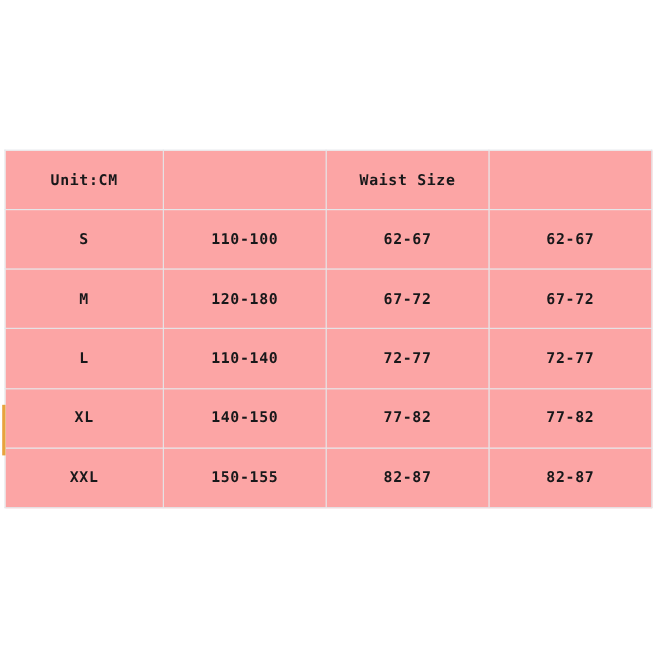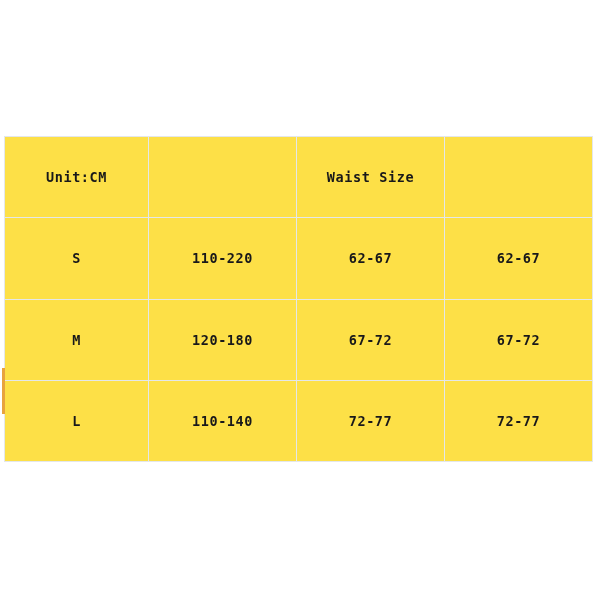--- a/index.html
+++ b/index.html
@@ -42,21 +42,21 @@
   table.size-chart td {
     border: 1px solid #e4e7ea;
     text-align: center;
     vertical-align: middle;
     color: #18181a;
     font-weight: 700;
     font-size: 13.5px;
     letter-spacing: 0.6px;
     padding: 1px;
     height: 46.5px;
-    background: #fde047;
+    background: #fca5a5;
     -webkit-font-smoothing: none;
   }
 
   
   col.c1 { width: 144px; }
   col.c2 { width: 148px; }
   col.c3 { width: 148px; }
   col.c4 { width: 148px; }
 
   
@@ -97,40 +97,52 @@
         <tr class="title-row">
           <td>Unit:CM</td>
           <td></td>
           <td>Waist Size</td>
           <td></td>
         </tr>
 
 
         <tr class="data-row">
           <td>S</td>
-          <td>110-220</td>
+          <td>110-100</td>
           <td>62-67</td>
           <td>62-67</td>
         </tr>
 
         <tr class="data-row">
           <td>M</td>
           <td>120-180</td>
           <td>67-72</td>
           <td>67-72</td>
         </tr>
 
         <tr class="data-row">
           <td>L</td>
           <td>110-140</td>
           <td>72-77</td>
           <td>72-77</td>
         </tr>
 
+        <tr class="data-row">
+          <td>XL</td>
+          <td>140-150</td>
+          <td>77-82</td>
+          <td>77-82</td>
+        </tr>
 
+        <tr class="data-row">
+          <td>XXL</td>
+          <td>150-155</td>
+          <td>82-87</td>
+          <td>82-87</td>
+        </tr>
 
       </tbody>
     </table>
   </div>
 
   <div id="xl-row-marker"></div>
 
 </div>
 
 </body></html>

